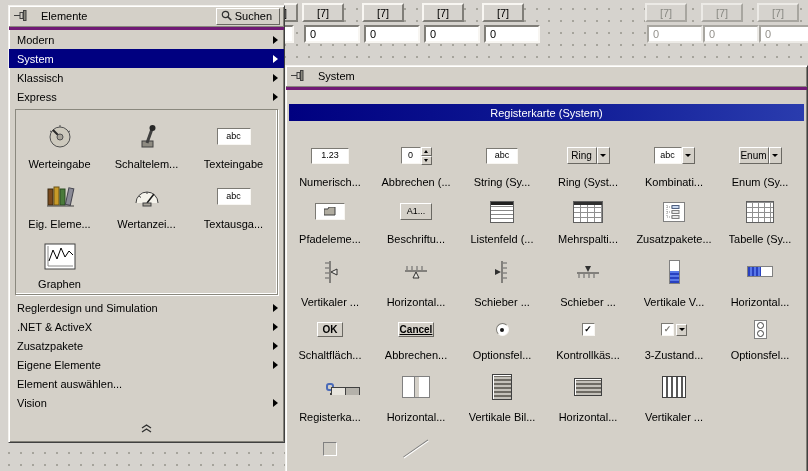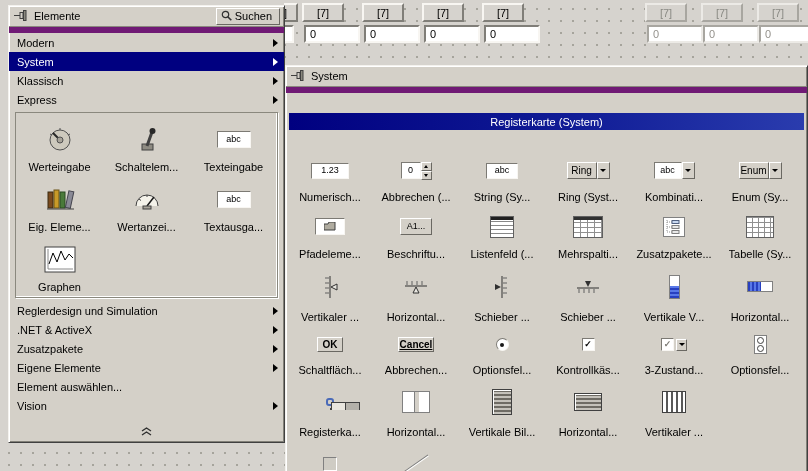--- a/index.html
+++ b/index.html
@@ -23,42 +23,42 @@
   .dis .val{color:#94928c;border-color:#a8a6a0 #eceae6 #eceae6 #a8a6a0;}
   .clipidx{position:absolute;left:284px;top:3px;width:12px;height:15px;
     background:#d6d3ce;border:2px solid;border-color:#f8f6f2 #807e78 #807e78 #f8f6f2;border-left:none;
     display:flex;align-items:center;justify-content:flex-start;overflow:hidden;z-index:1;}
   .clipval{position:absolute;left:284px;top:25px;width:8px;height:14px;
     background:#fff;border:2px solid;border-color:#807e78 #f8f6f2 #f8f6f2 #807e78;border-left:none;z-index:1;}
   
   .palette{position:absolute;background:#d4d0c8;z-index:5;
     border:1px solid;border-color:#f4f2ee #404040 #404040 #f4f2ee;
     box-shadow:inset 1px 1px 0 #fff, inset -1px -1px 0 #828078;}
-  .p-title{height:20px;display:flex;align-items:center;gap:5px;padding:0 4px 0 5px;
+  .p-title{height:20px;display:flex;align-items:center;gap:12px;padding:0 4px 0 5px;
     border-bottom:1px solid #8a887e;}
-  .p-body{border-top:6px solid #701a75;}
+  .p-body{border-top:3px solid #701a75;}
   .p-title .ttl{flex:0 0 auto;}
   .p-title .spacer{flex:1;}
   .search-btn{display:flex;align-items:center;gap:3px;padding:1px 7px 1px 4px;
     background:#d4d0c8;border:1px solid;border-color:#fff #6a6862 #6a6862 #fff;}
   
   .menu-item{height:19px;display:flex;align-items:center;padding:0 16px 0 8px;position:relative;white-space:nowrap;}
   .menu-item .arr-r{position:absolute;right:6px;top:50%;margin-top:-4px;width:0;height:0;
     border-left:5px solid #000;border-top:4px solid transparent;border-bottom:4px solid transparent;}
   .menu-item.sel{background:#000080;color:#fff;}
   .menu-item.sel .arr-r{border-left-color:#fff;}
   
   .lgrid{margin:3px 6px;border:1px solid #8a887e;box-shadow:1px 1px 0 #fff, inset -1px -1px 0 #fff;
     display:grid;grid-template-columns:repeat(3,1fr);padding:2px 0;background:#d4d0c8;}
   .lcell{height:57px;display:flex;flex-direction:column;align-items:center;justify-content:flex-end;padding:2px 0 1px 0;overflow:hidden;}
   .lcell .ic,.scell .ic{flex:1;display:flex;align-items:center;justify-content:center;}
   .lbl{line-height:13px;white-space:nowrap;max-width:95%;overflow:hidden;text-align:center;}
   .collapse{height:34px;display:flex;align-items:center;justify-content:center;}
   
-  .sys-head{margin:20px 3px;height:17px;color:#fff;display:flex;align-items:center;justify-content:center;
+  .sys-head{margin:14px 3px;height:17px;color:#fff;display:flex;align-items:center;justify-content:center;
     background:linear-gradient(90deg,#000080 0%,#101c96 55%,#2a3cae 100%);}
   .sgrid{display:grid;grid-template-columns:repeat(6,86px);grid-template-rows:55px 57px 63px 53px 62px 62px;padding:0 1px;}
   .scell{display:flex;flex-direction:column;align-items:center;justify-content:flex-end;overflow:hidden;padding-bottom:1px;}
   
   .cb{background:#fff;border:1px solid;border-color:#7c7a74 #f8f6f2 #f8f6f2 #7c7a74;
     display:inline-flex;align-items:center;justify-content:center;font-size:9px;line-height:1;}
   .gb{background:#d4d0c8;border:1px solid;border-color:#fff #6a6862 #6a6862 #fff;
     display:inline-flex;align-items:center;justify-content:center;font-size:10px;line-height:1;}
   .dd{width:11px;height:15px;background:#d4d0c8;border:1px solid;border-color:#fff #6a6862 #6a6862 #fff;
     display:inline-flex;align-items:center;justify-content:center;}

